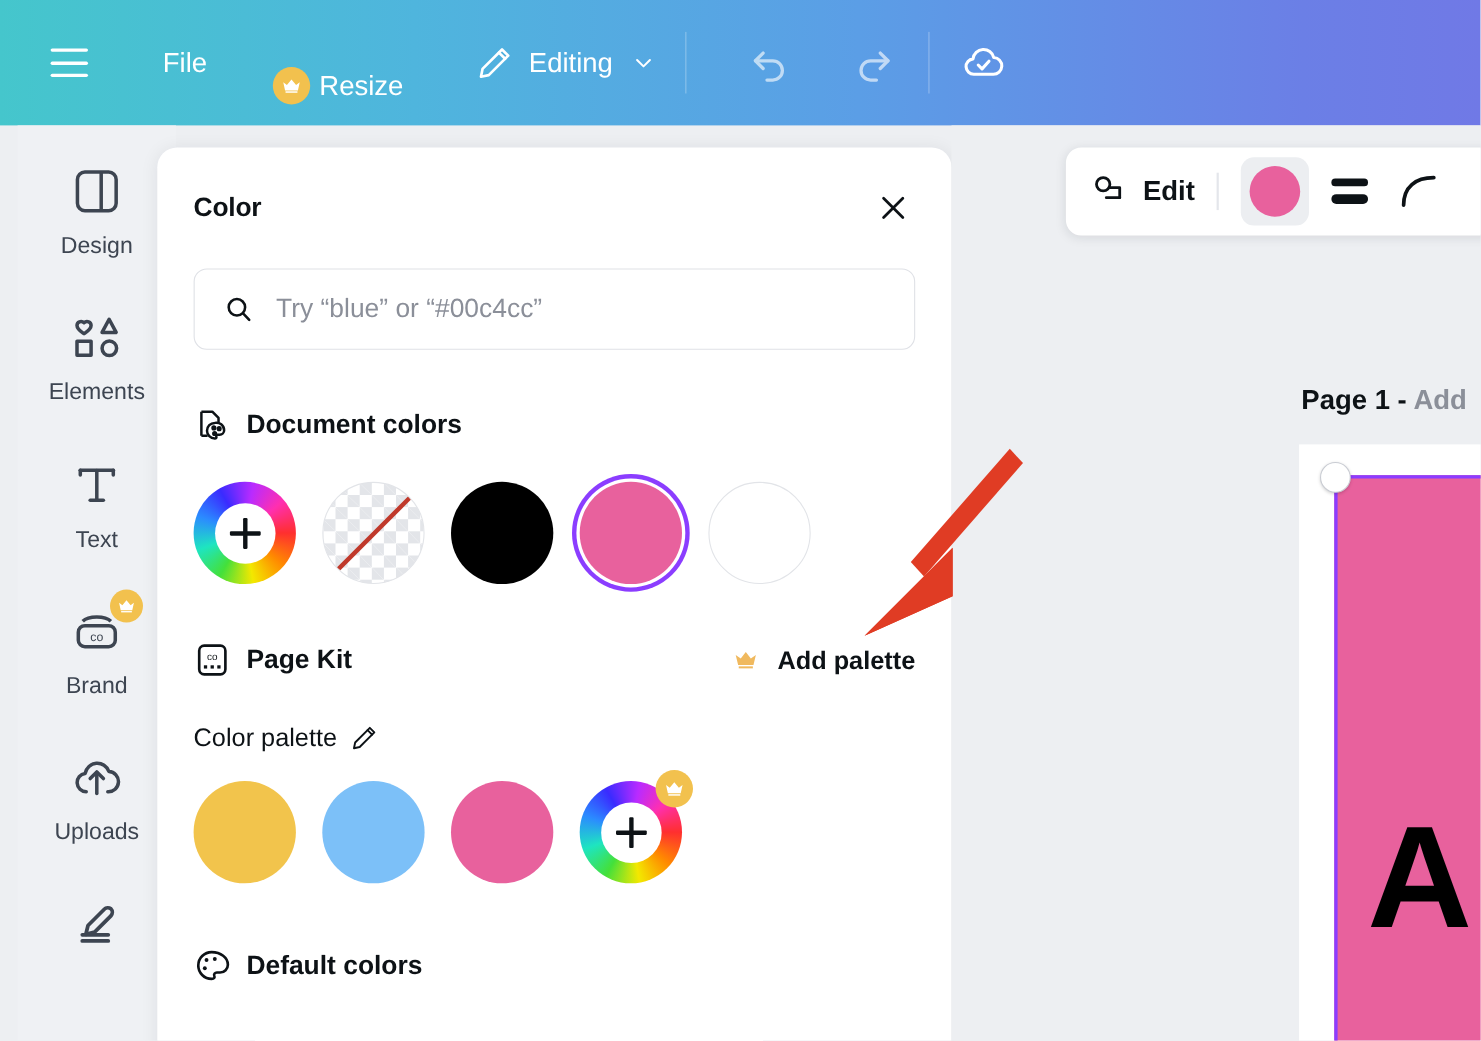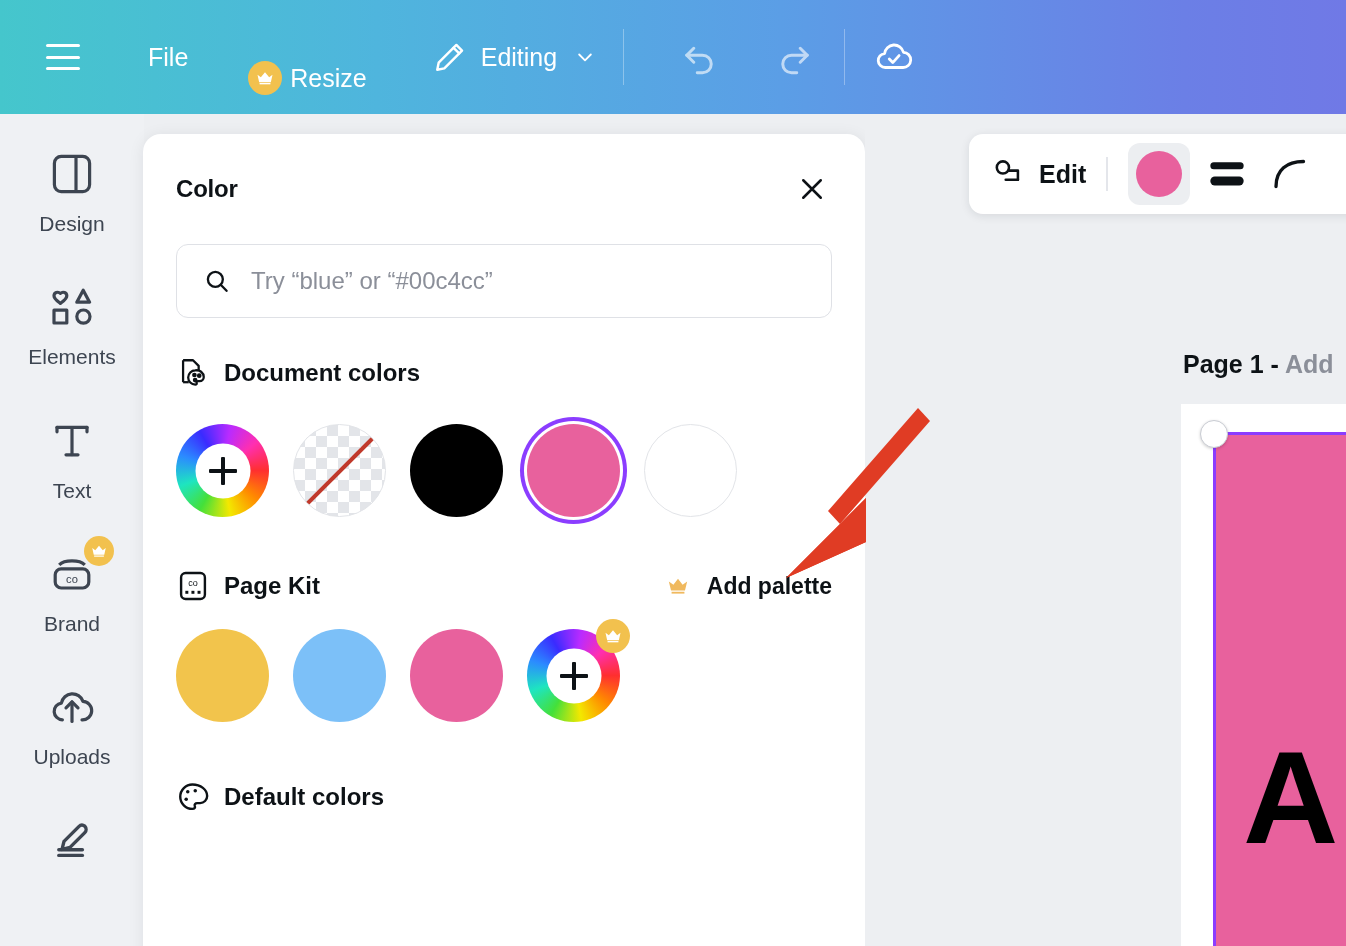--- a/index.html
+++ b/index.html
@@ -31,21 +31,21 @@
   .tb-editing .pencil { width: 34px; height: 34px; }
   .chev { width: 20px; height: 20px; margin-left: 4px; }
   .tb-divider { width: 1px; height: 56px; background: rgba(255,255,255,0.32); margin: 0 28px; }
   .tb-icon { width: 42px; height: 42px; cursor: pointer; opacity: .62; }
   .tb-icon.full { opacity: 1; }
   .undo { margin-left: 26px; }
   .redo { margin-left: 54px; }
 
   
   .sidebar {
-    position: absolute; left: 0; top: 114px; width: 144px; height: 832px;
+    position: absolute; left: 16px; top: 114px; width: 144px; height: 832px;
     background: #eff1f4; padding-top: 32px;
     display: flex; flex-direction: column; align-items: center;
   }
   .side-item {
     width: 143px; height: 144px; display: flex; flex-direction: column;
     align-items: center; justify-content: flex-start; cursor: pointer; position: relative;
   }
   .side-ico { height: 56px; display: flex; align-items: center; justify-content: center; position: relative; }
   .side-ico svg { width: 48px; height: 48px; }
   .side-label { margin-top: 10px; font-size: 21px; color: #3d4551; font-weight: 400; }
@@ -311,21 +311,21 @@
     </div>
 
     <div class="search-box">
       <svg viewBox="0 0 24 24" fill="none" stroke="#0d1216" stroke-width="2" stroke-linecap="round">
         <circle cx="10.6" cy="10.6" r="6.4"></circle>
           <path d="M15.4 15.4L20.2 20.4"></path>
       </svg>
       <input class="search-input" type="text" value="" placeholder="Try “blue” or “#00c4cc”" style="">
     </div>
 
-    <div style="margin-top:38px" class="sec-head">
+    <div style="margin-top:52px" class="sec-head">
       <svg viewBox="0 0 24 24" fill="none" stroke="#0d1216" stroke-width="1.6" stroke-linejoin="round">
         <path d="M5 3h7l4 4v3"></path>
           <path d="M5 3v15.5"></path>
           <path d="M5 18.5h4"></path>
         <path d="M13.6 10.2a5 5 0 1 0 0 10c.9 0 1.2-.6 1-1.1-.3-.7.2-1.3.9-1.3h1.2a2.9 2.9 0 0 0 2.9-2.9 4.9 4.9 0 0 0-6-4.7z"></path>
         <circle cx="13" cy="13.4" r=".85" fill="#0d1216"></circle>
           <circle cx="16.4" cy="13.9" r=".85" fill="#0d1216"></circle>
           <circle cx="13.5" cy="17" r=".85" fill="#0d1216"></circle>
       </svg>
       <div class="sec-title">Document colors</div>
@@ -356,20 +356,27 @@
       </div>
       <div class="add-palette">
         <svg viewBox="0 0 24 24" fill="#f0b95e">
             <path d="M2 7l5 3.6L12 4l5 6.6L22 7l-2.4 10H4.4L2 7z"></path>
             <rect x="5" y="18.3" width="14" height="2"></rect>
           </svg>
         <span>Add palette</span>
       </div>
     </div>
 
+    <div class="palette-label" style="margin-top:40px">
+      <span>Color palette</span>
+      <svg viewBox="0 0 24 24" fill="none" stroke="#0d1216" stroke-width="1.6" stroke-linecap="round" stroke-linejoin="round">
+        <path d="M16.8 3.4l3.8 3.8L8.3 19.5l-4.8 1 1-4.8L16.8 3.4z"></path>
+          <path d="M14.9 5.3l3.8 3.8"></path>
+      </svg>
+    </div>
 
     <div class="swatches" style="margin-top:26px">
       <div class="sw" style="background:#f2c44c"></div>
       <div class="sw" style="background:#7cc0f8"></div>
       <div class="sw" style="background:#e8619d"></div>
       <div class="sw sw-wheel">
         <div class="sw-plus"></div>
         <span class="sw-crown">
           <svg viewBox="0 0 24 24" fill="#fff">
               <path d="M3 8l4 3 5-6 5 6 4-3-2 9H5L3 8z"></path>

